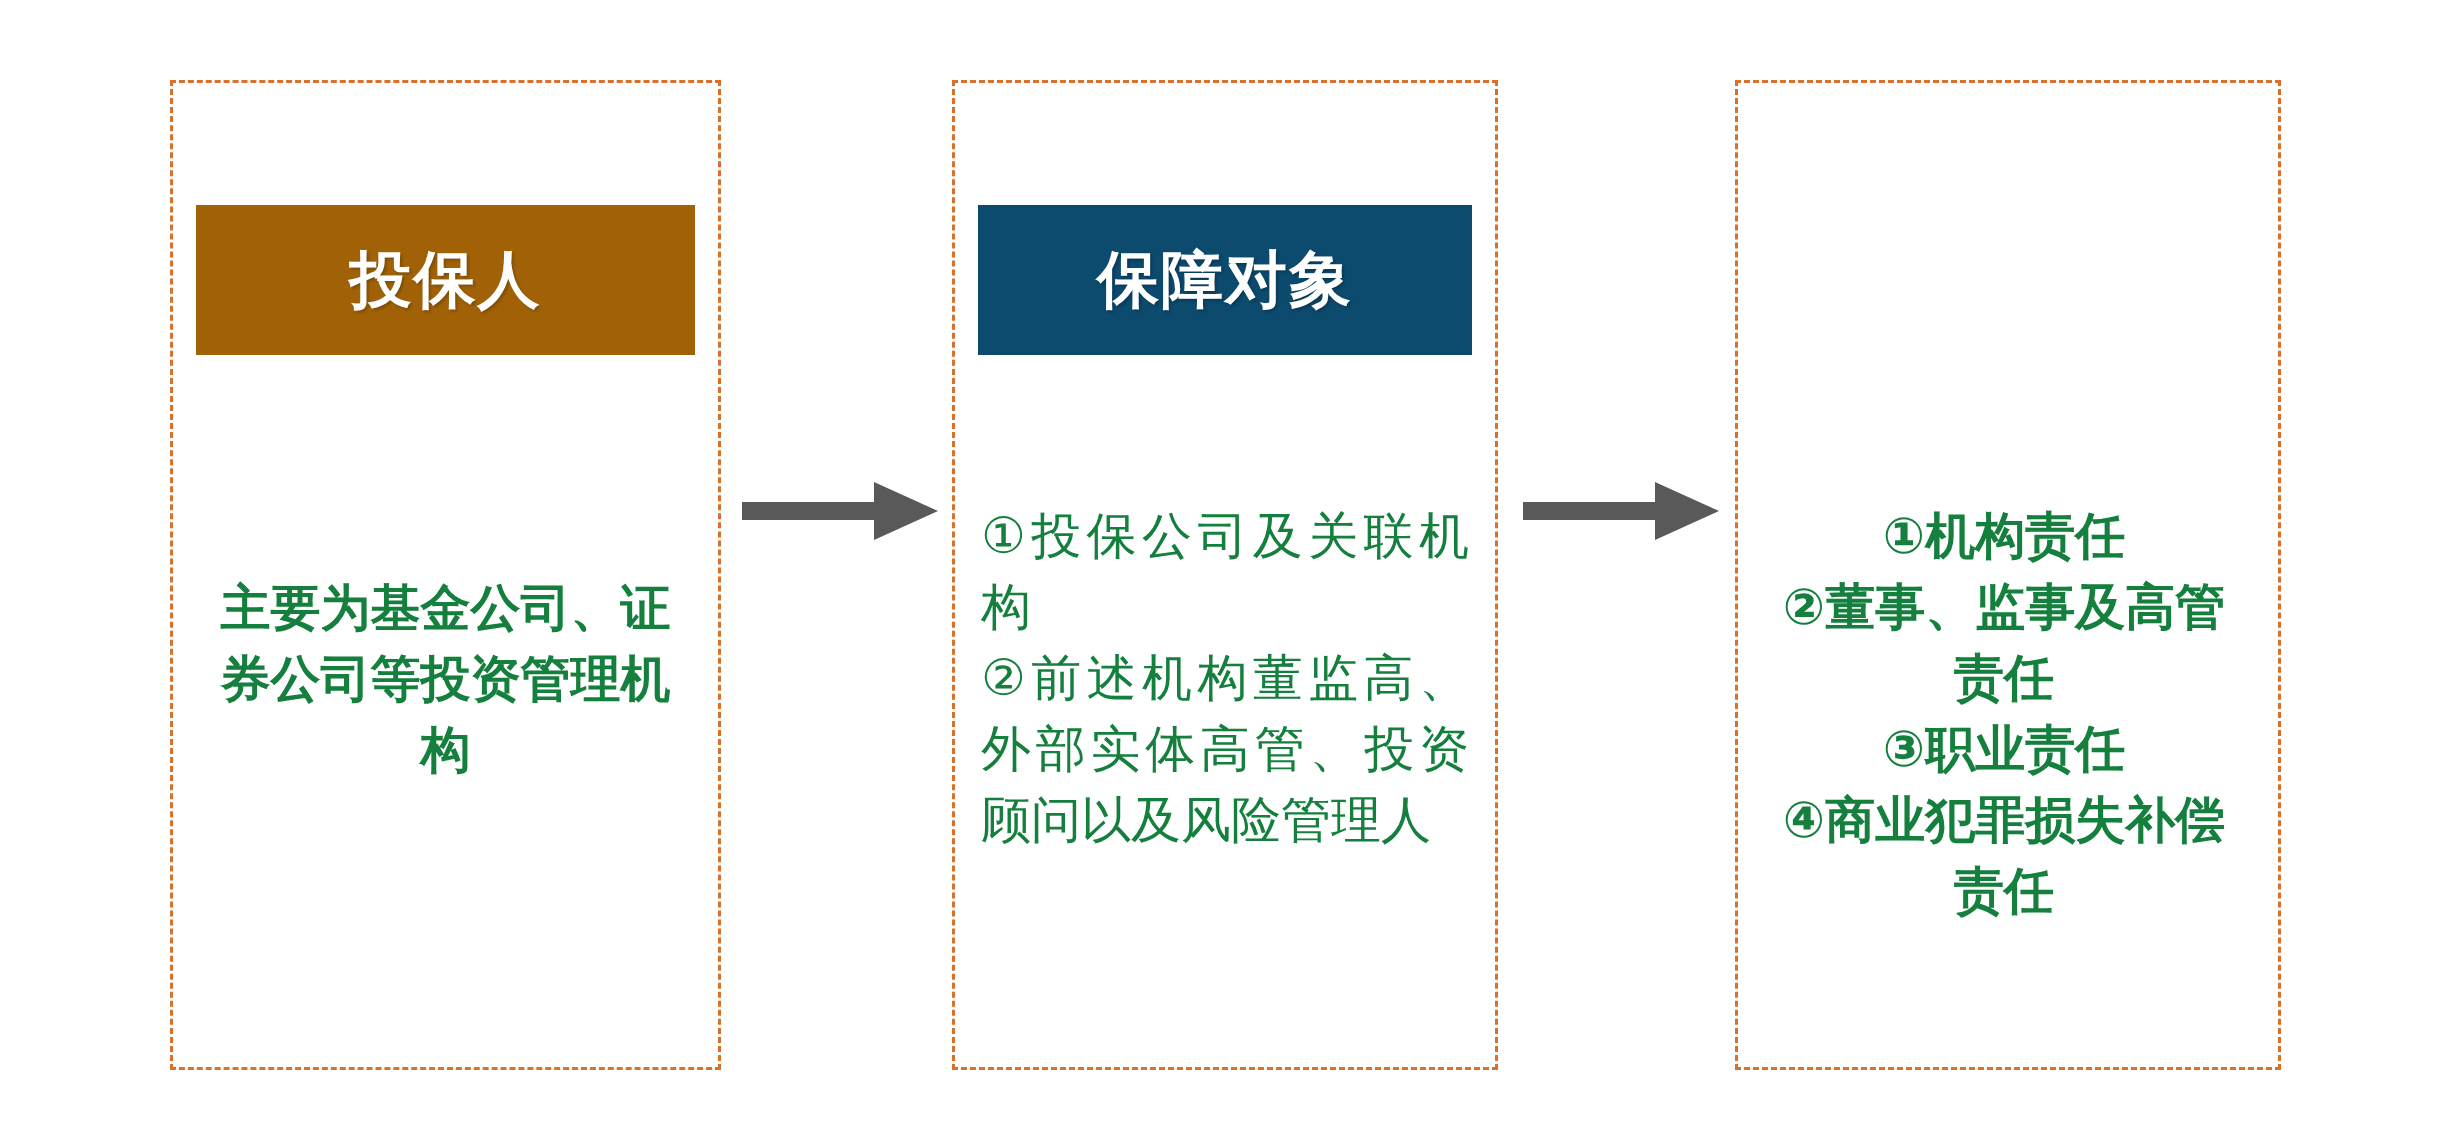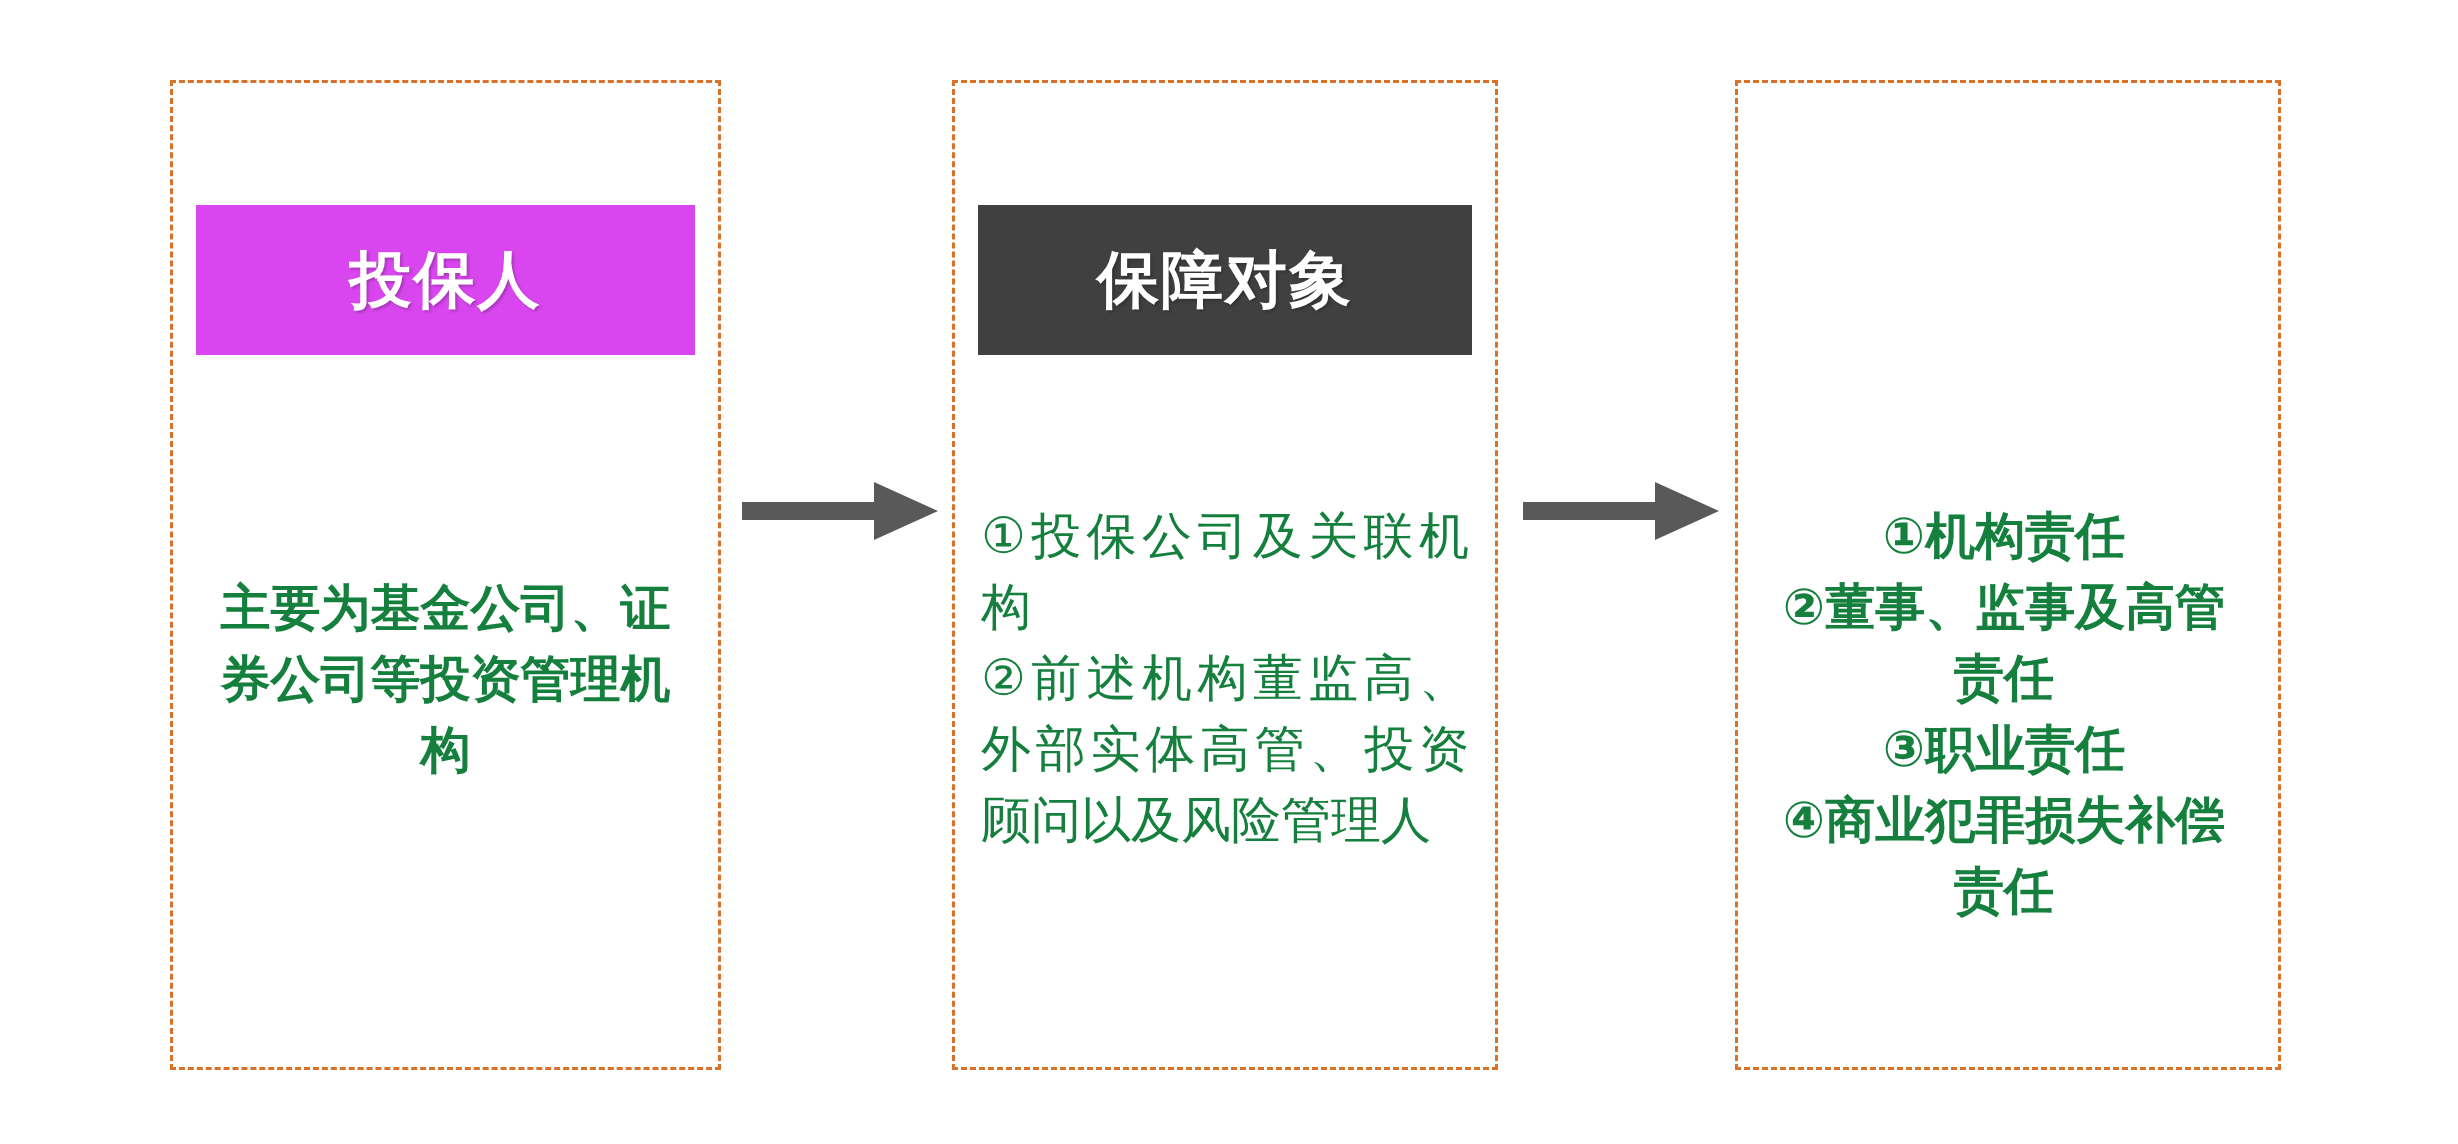--- a/index.html
+++ b/index.html
@@ -45,22 +45,22 @@
   }
   .header-bar .header-text {
     color: #ffffff;
     font-size: 62px;
     font-weight: bold;
     letter-spacing: 2px;
     line-height: 1;
     text-shadow: 2px 2px 3px rgba(0,0,0,0.22);
     white-space: nowrap;
   }
-  .bar-orange { background: #d946ef; }
-  .bar-green  { background: #404040; }
+  .bar-orange { background: #a16207; }
+  .bar-green  { background: #0c4a6e; }
   .bar-blue   { background: #2C72B4; }
 
   
   .body-text {
     position: absolute;
     left: 20px;
     right: 20px;
     color: #15803d;
     font-size: 50px;
     line-height: 1.42;

